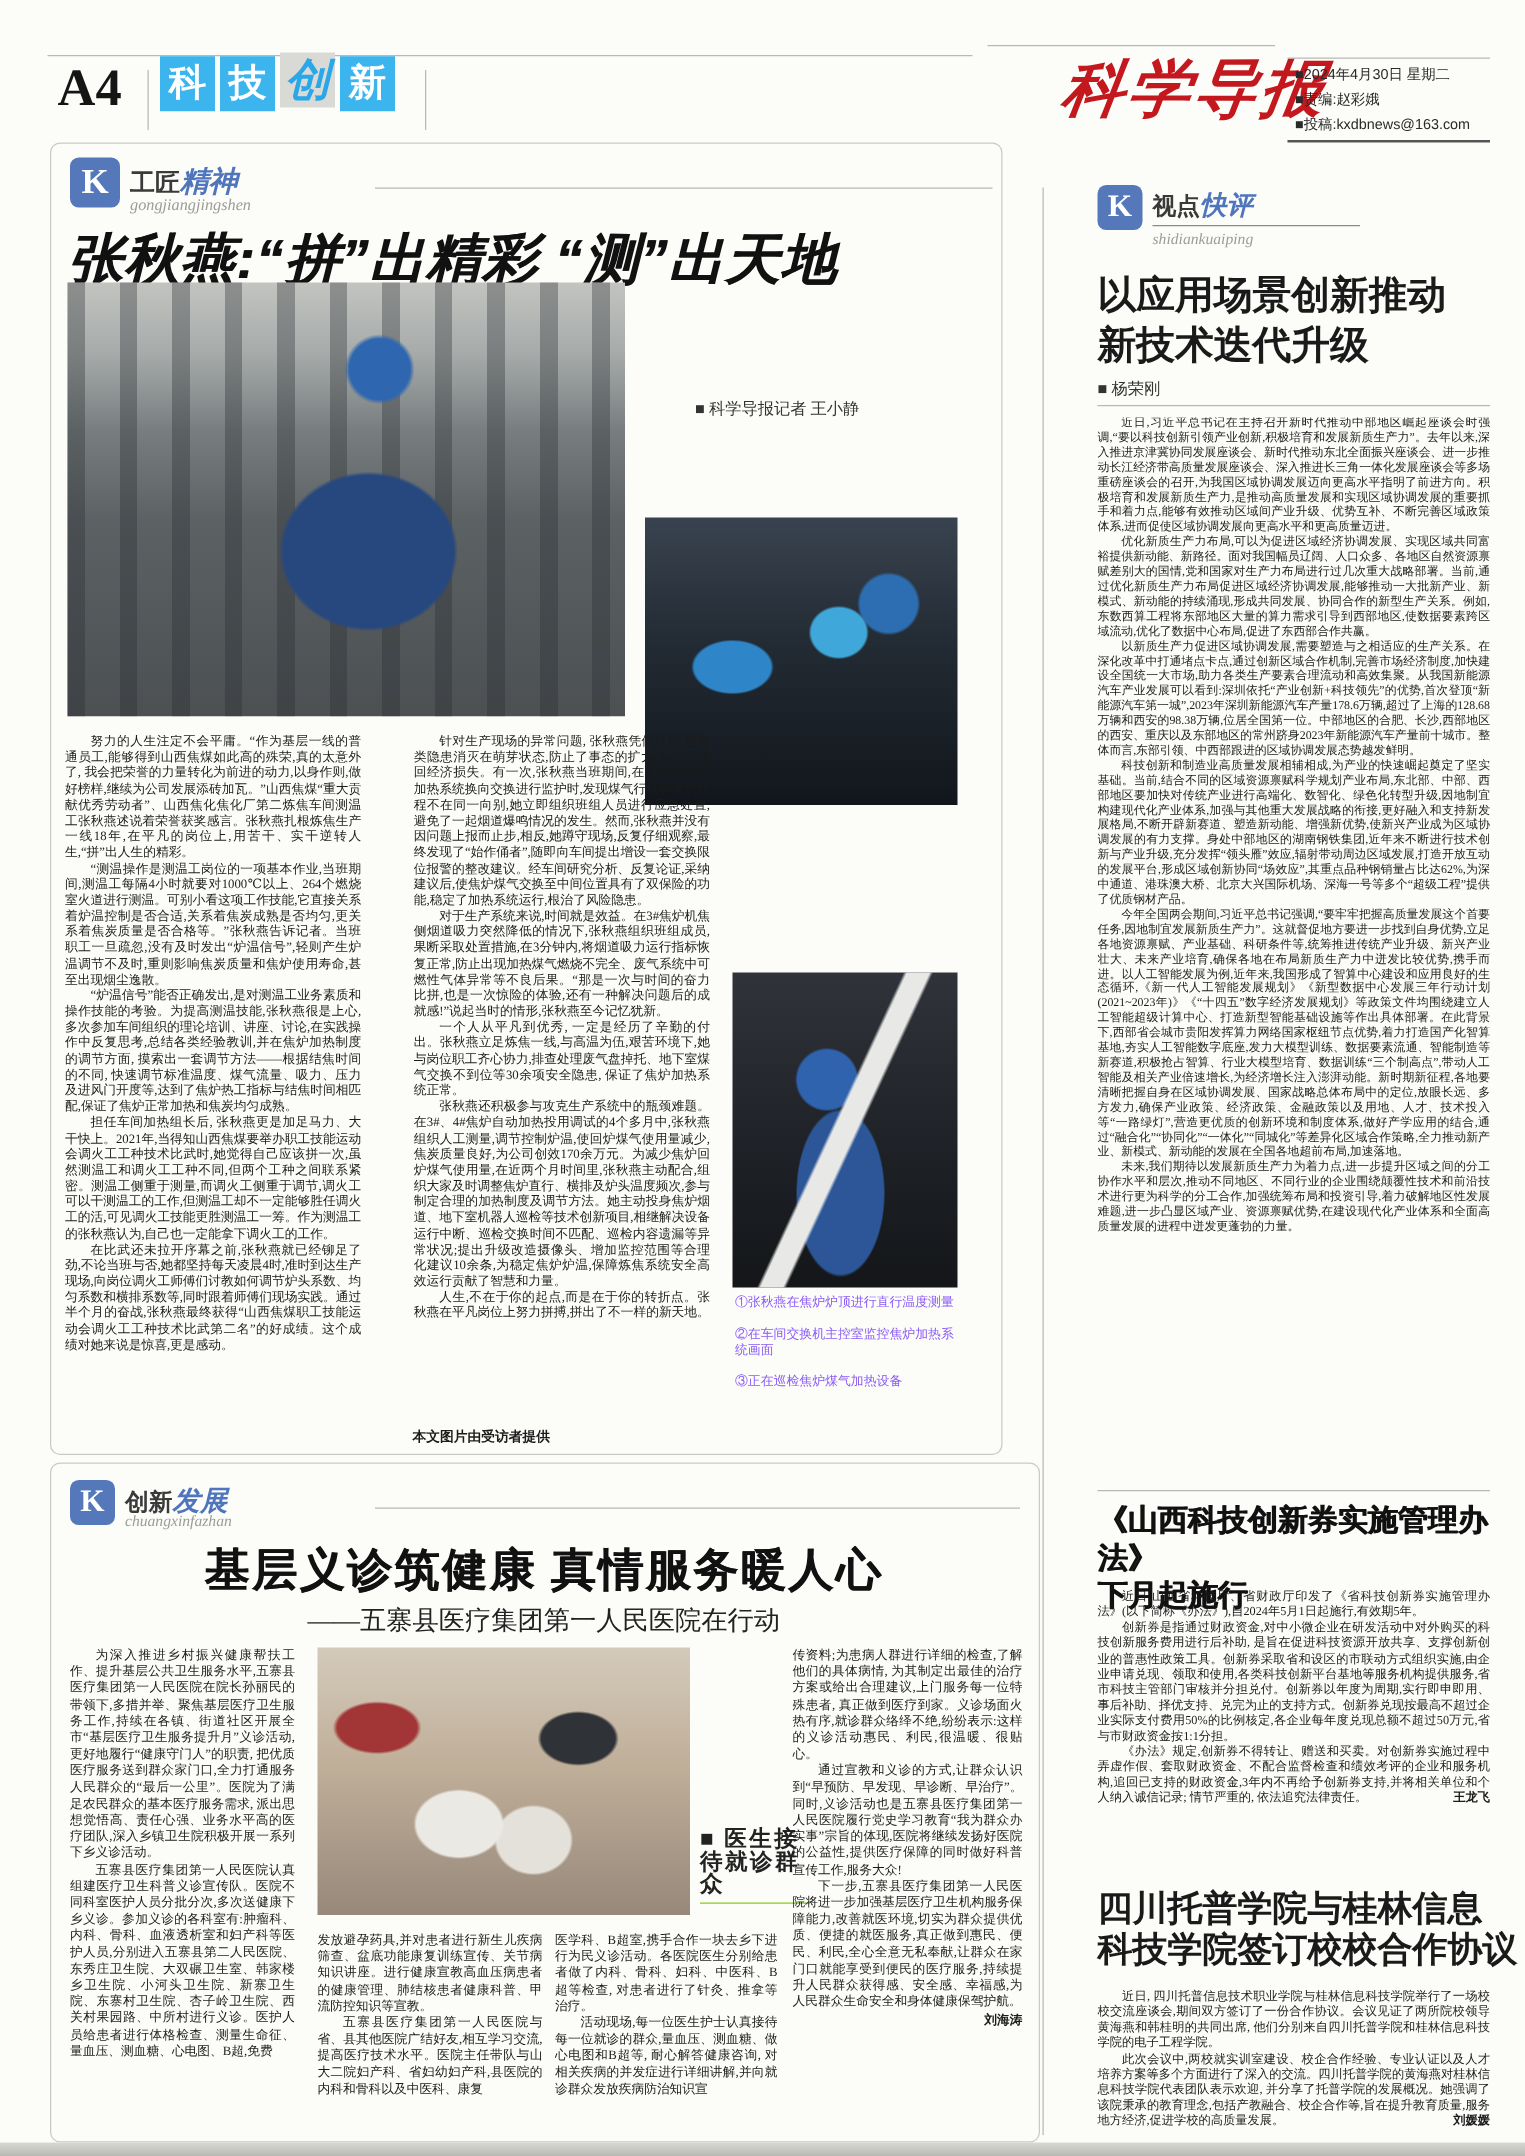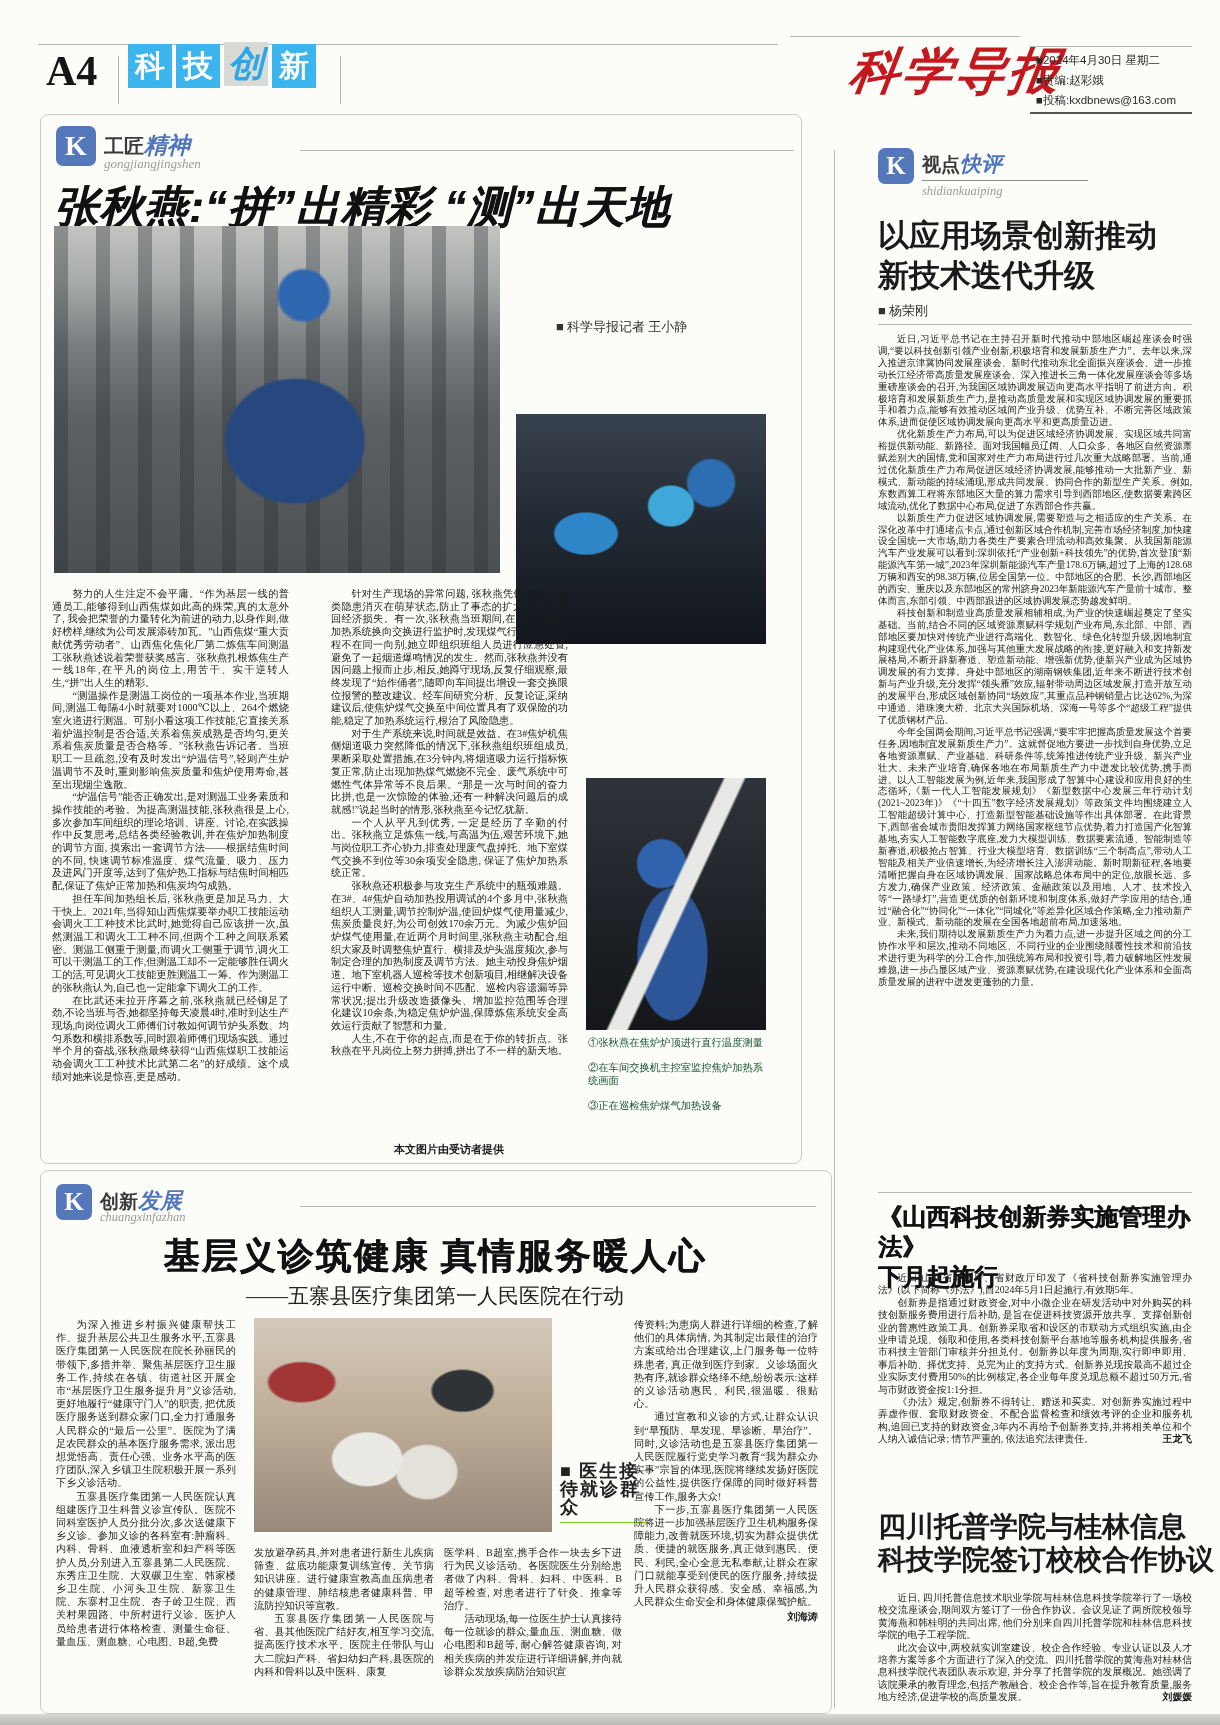--- a/index.html
+++ b/index.html
@@ -100,23 +100,23 @@
     <p>“测温操作是测温工岗位的一项基本作业,当班期间,测温工每隔4小时就要对1000℃以上、264个燃烧室火道进行测温。可别小看这项工作技能,它直接关系着炉温控制是否合适,关系着焦炭成熟是否均匀,更关系着焦炭质量是否合格等。”张秋燕告诉记者。当班职工一旦疏忽,没有及时发出“炉温信号”,轻则产生炉温调节不及时,重则影响焦炭质量和焦炉使用寿命,甚至出现烟尘逸散。</p>
     <p>“炉温信号”能否正确发出,是对测温工业务素质和操作技能的考验。为提高测温技能,张秋燕很是上心, 多次参加车间组织的理论培训、讲座、讨论,在实践操作中反复思考,总结各类经验教训,并在焦炉加热制度的调节方面, 摸索出一套调节方法——根据结焦时间的不同, 快速调节标准温度、煤气流量、吸力、压力及进风门开度等,达到了焦炉热工指标与结焦时间相匹配,保证了焦炉正常加热和焦炭均匀成熟。</p>
     <p>担任车间加热组长后, 张秋燕更是加足马力、大干快上。2021年,当得知山西焦煤要举办职工技能运动会调火工工种技术比武时,她觉得自己应该拼一次,虽然测温工和调火工工种不同,但两个工种之间联系紧密。测温工侧重于测量,而调火工侧重于调节,调火工可以干测温工的工作,但测温工却不一定能够胜任调火工的活,可见调火工技能更胜测温工一筹。作为测温工的张秋燕认为,自己也一定能拿下调火工的工作。</p>
     <p>在比武还未拉开序幕之前,张秋燕就已经铆足了劲,不论当班与否,她都坚持每天凌晨4时,准时到达生产现场,向岗位调火工师傅们讨教如何调节炉头系数、均匀系数和横排系数等,同时跟着师傅们现场实践。通过半个月的奋战,张秋燕最终获得“山西焦煤职工技能运动会调火工工种技术比武第二名”的好成绩。这个成绩对她来说是惊喜,更是感动。</p>
     <p>针对生产现场的异常问题, 张秋燕凭借技能,把各类隐患消灭在萌芽状态,防止了事态的扩大,为公司挽回经济损失。有一次,张秋燕当班期间,在现场对焦炉加热系统换向交换进行监护时,发现煤气行程和废气行程不在同一向别,她立即组织班组人员进行应急处置,避免了一起烟道爆鸣情况的发生。然而,张秋燕并没有因问题上报而止步,相反,她蹲守现场,反复仔细观察,最终发现了“始作俑者”,随即向车间提出增设一套交换限位报警的整改建议。经车间研究分析、反复论证,采纳建议后,使焦炉煤气交换至中间位置具有了双保险的功能,稳定了加热系统运行,根治了风险隐患。</p>
     <p>对于生产系统来说,时间就是效益。在3#焦炉机焦侧烟道吸力突然降低的情况下,张秋燕组织班组成员,果断采取处置措施,在3分钟内,将烟道吸力运行指标恢复正常,防止出现加热煤气燃烧不完全、废气系统中可燃性气体异常等不良后果。“那是一次与时间的奋力比拼,也是一次惊险的体验,还有一种解决问题后的成就感!”说起当时的情形,张秋燕至今记忆犹新。</p>
     <p>一个人从平凡到优秀, 一定是经历了辛勤的付出。张秋燕立足炼焦一线,与高温为伍,艰苦环境下,她与岗位职工齐心协力,排查处理废气盘掉托、地下室煤气交换不到位等30余项安全隐患, 保证了焦炉加热系统正常。</p>
     <p>张秋燕还积极参与攻克生产系统中的瓶颈难题。在3#、4#焦炉自动加热投用调试的4个多月中,张秋燕组织人工测量,调节控制炉温,使回炉煤气使用量减少,焦炭质量良好,为公司创效170余万元。为减少焦炉回炉煤气使用量,在近两个月时间里,张秋燕主动配合,组织大家及时调整焦炉直行、横排及炉头温度频次,参与制定合理的加热制度及调节方法。她主动投身焦炉烟道、地下室机器人巡检等技术创新项目,相继解决设备运行中断、巡检交换时间不匹配、巡检内容遗漏等异常状况;提出升级改造摄像头、增加监控范围等合理化建议10余条,为稳定焦炉炉温,保障炼焦系统安全高效运行贡献了智慧和力量。</p>
     <p>人生,不在于你的起点,而是在于你的转折点。张秋燕在平凡岗位上努力拼搏,拼出了不一样的新天地。</p>
   </div>
-  <div class="abs" style="left:330px;top:1142px;width:238px;text-align:center;font-weight:bold;font-size:11px;">本文图片由受访者提供</div>
-
-  <div class="abs caption-list" style="left:588px;top:1036px;width:184px;color:#14532d;">
+  <div class="abs" style="left:330px;top:1142px;width:238px;text-align:left;font-weight:bold;font-size:11px;">本文图片由受访者提供</div>
+
+  <div class="abs caption-list" style="left:588px;top:1036px;width:184px;color:#8b5cf6;">
     <div>①张秋燕在焦炉炉顶进行直行温度测量</div>
     <div>②在车间交换机主控室监控焦炉加热系统画面</div>
     <div>③正在巡检焦炉煤气加热设备</div>
   </div>
 
   <div class="abs kbadge" style="left:878px;top:148px;width:36px;height:36px;font-size:25px;line-height:36px;">K</div>
   <div class="abs" style="left:922px;top:150px;font-family:'Liberation Sans',sans-serif;font-size:19px;font-weight:bold;color:#3a3a3a;">
     <span>视点</span><span class="fancy-blue" style="font-size:21px;">快评</span>
   </div>
   <div class="abs hrule" style="left:922px;top:180px;width:166px;background:#8a8a86;"></div>

